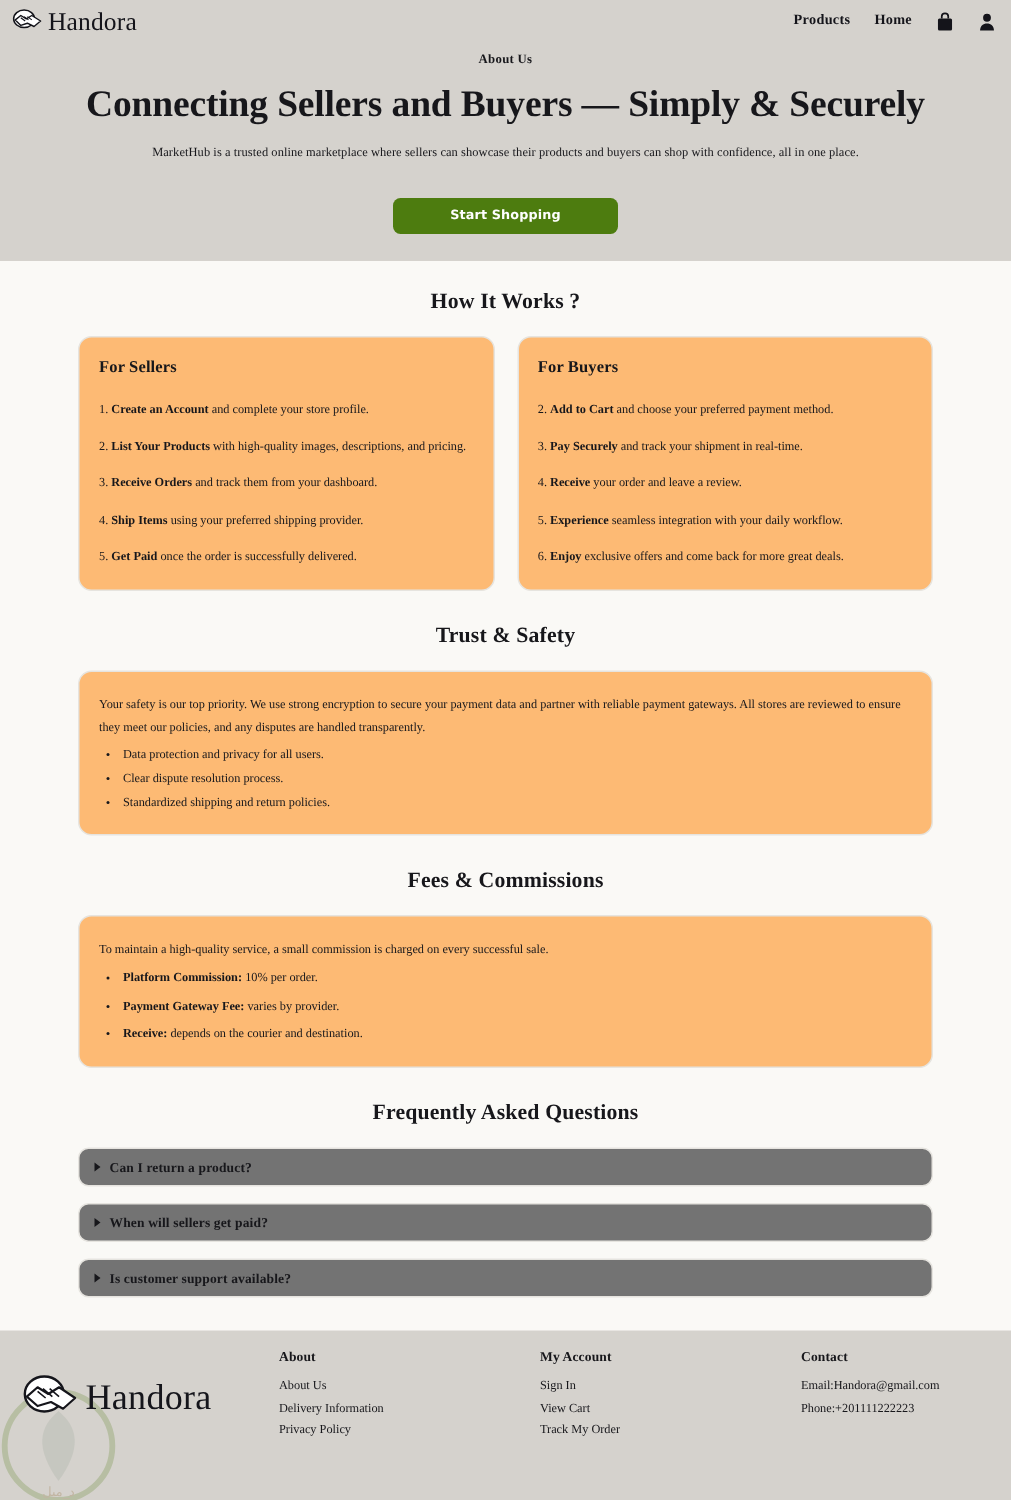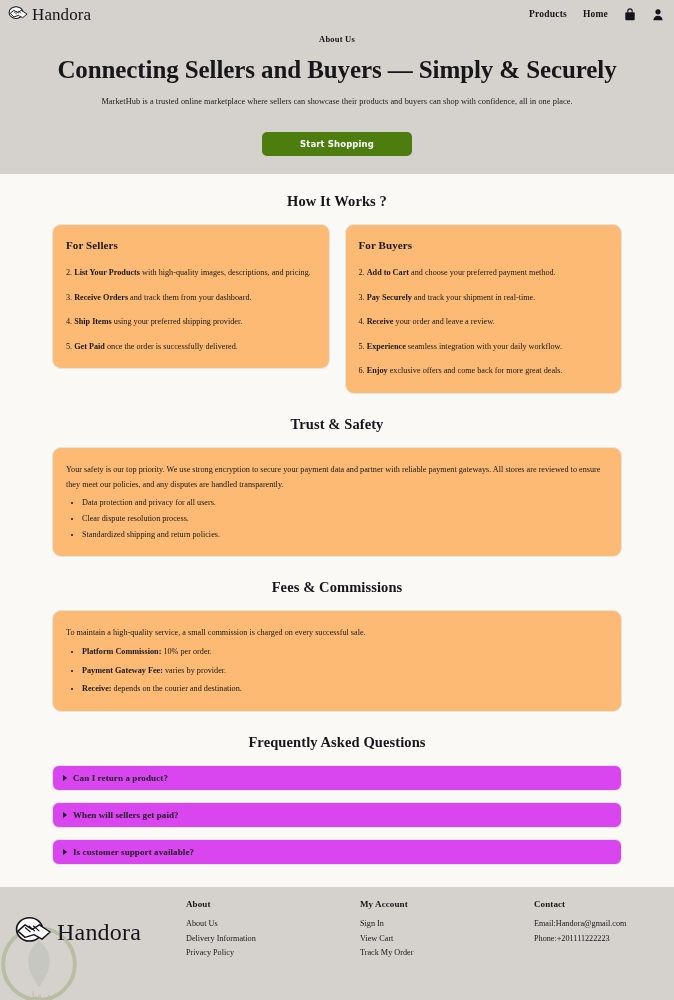--- a/index.html
+++ b/index.html
@@ -179,21 +179,21 @@
     font-size: 8.2px;
     line-height: 1.95;
   }
 
   .fees-list li { line-height: 2.25; }
 
   
   .faq-list { display: block; }
 
   .faq-item {
-    background: #d946ef;
+    background: #737373;
     border: 1px solid #e6e4df;
     border-radius: 7px;
     padding: 7px 9px 7px 10px;
     margin-bottom: 11px;
     font-size: 9px;
     font-weight: bold;
     display: flex;
     align-items: center;
     gap: 6px;
     cursor: pointer;
@@ -309,20 +309,21 @@
     <p class="hero-sub">MarketHub is a trusted online marketplace where sellers can showcase their products and buyers can shop with confidence, all in one place.</p>
     <button class="cta">Start Shopping</button>
   </div>
 
   <h2 class="section-title">How It Works ?</h2>
   <div class="wrap">
     <div class="cols">
       <div class="card">
         <div class="card-heading">For Sellers</div>
         <div id="sellers-steps">
+            <div class="step"><span>1. </span><b>Create an Account</b><span> and complete your store profile.</span></div>
             <div class="step"><span>2. </span><b>List Your Products</b><span> with high-quality images, descriptions, and pricing.</span></div>
             <div class="step"><span>3. </span><b>Receive Orders</b><span> and track them from your dashboard.</span></div>
             <div class="step"><span>4. </span><b>Ship Items</b><span> using your preferred shipping provider.</span></div>
             <div class="step"><span>5. </span><b>Get Paid</b><span> once the order is successfully delivered.</span></div>
           </div>
       </div>
       <div class="card">
         <div class="card-heading">For Buyers</div>
         <div id="buyers-steps">
             <div class="step"><span>2. </span><b>Add to Cart</b><span> and choose your preferred payment method.</span></div>

